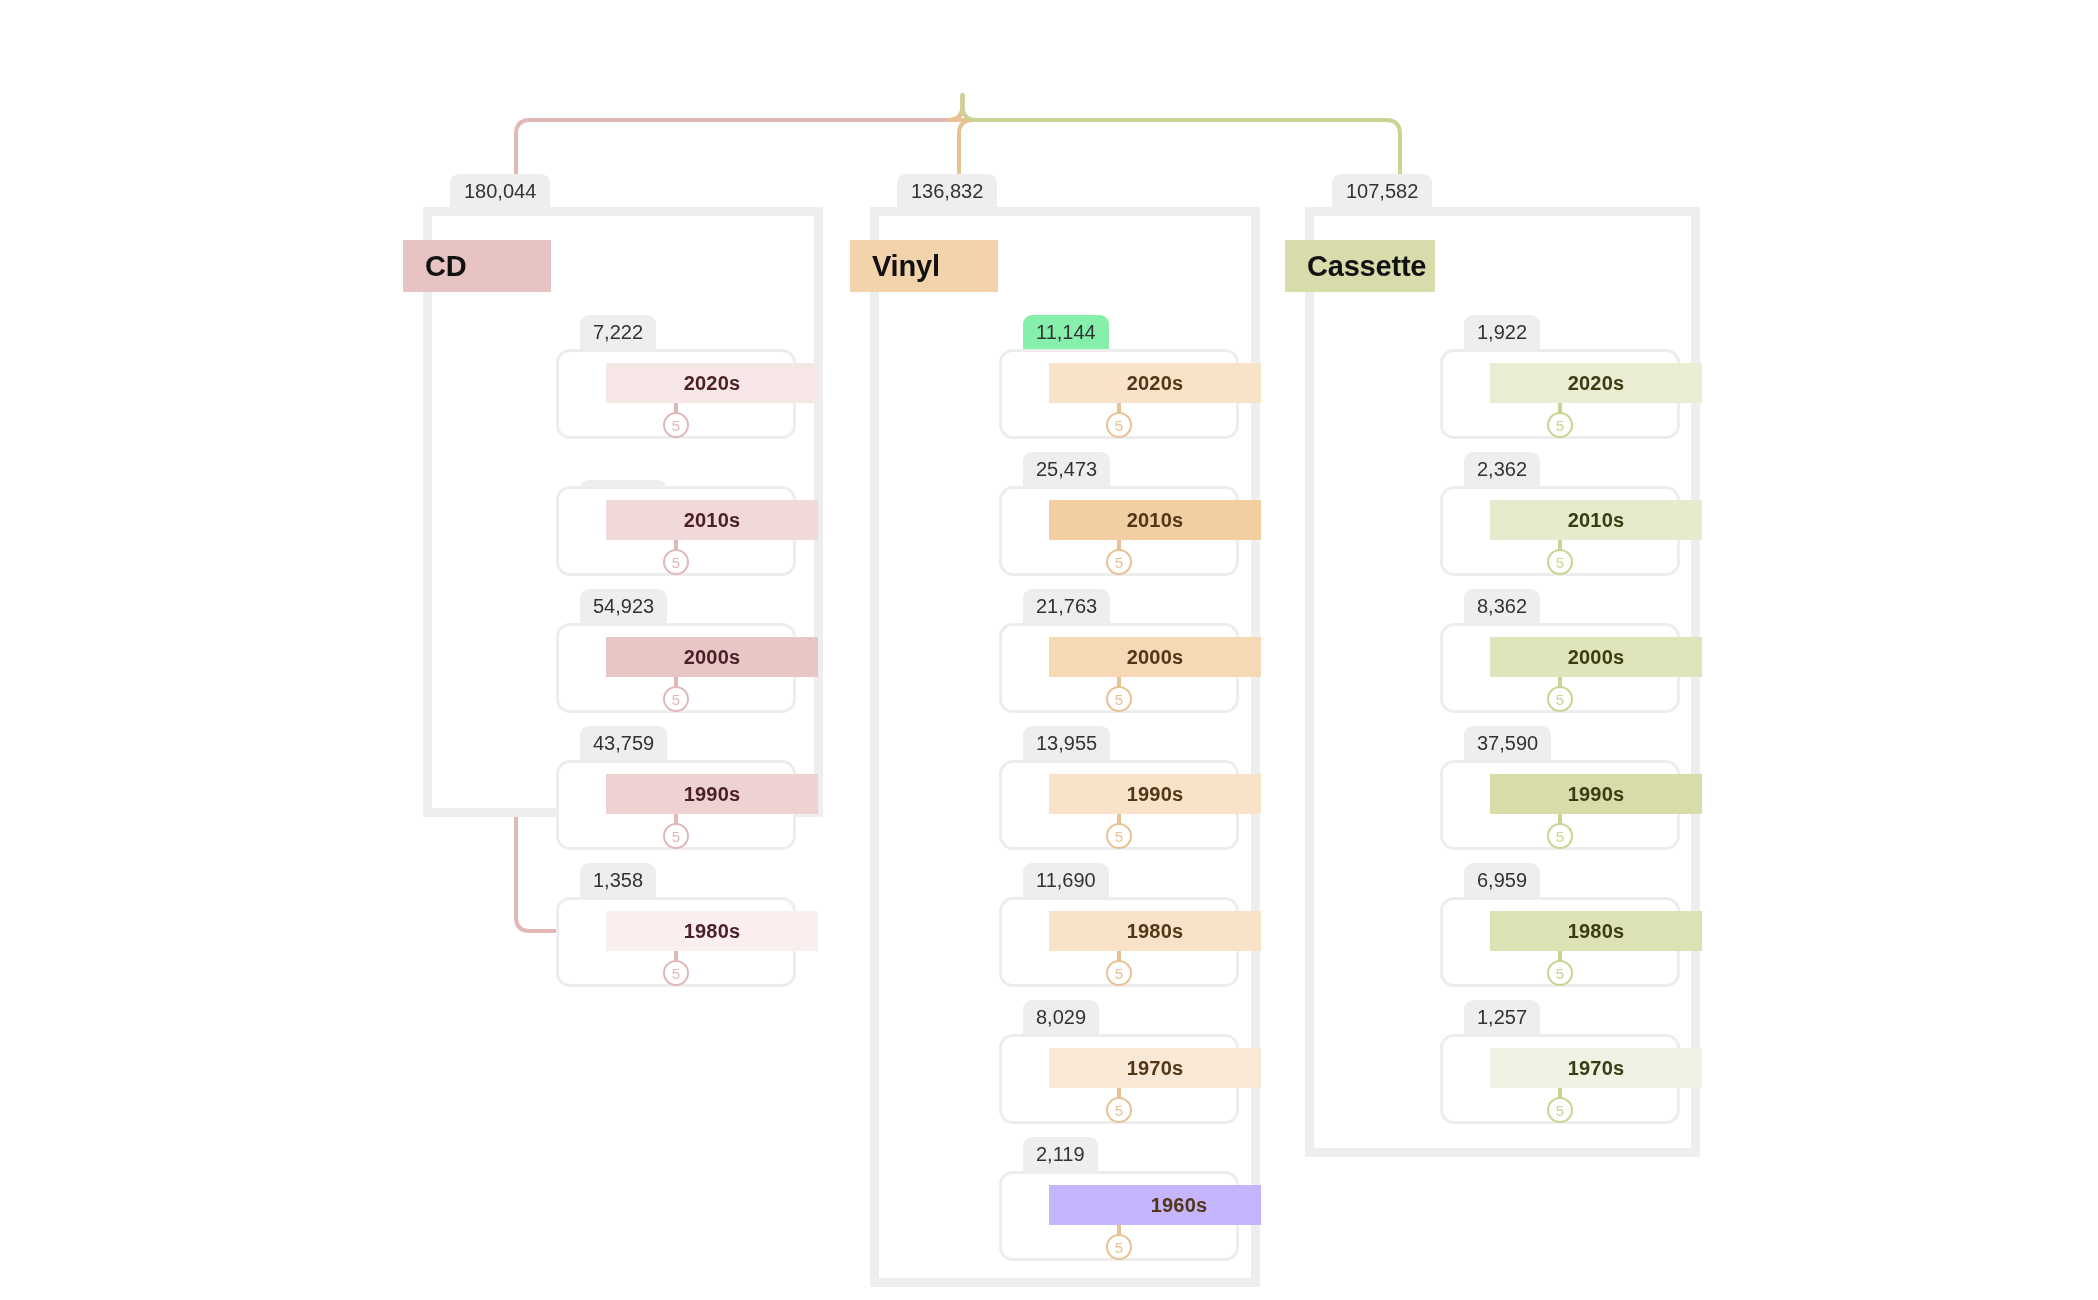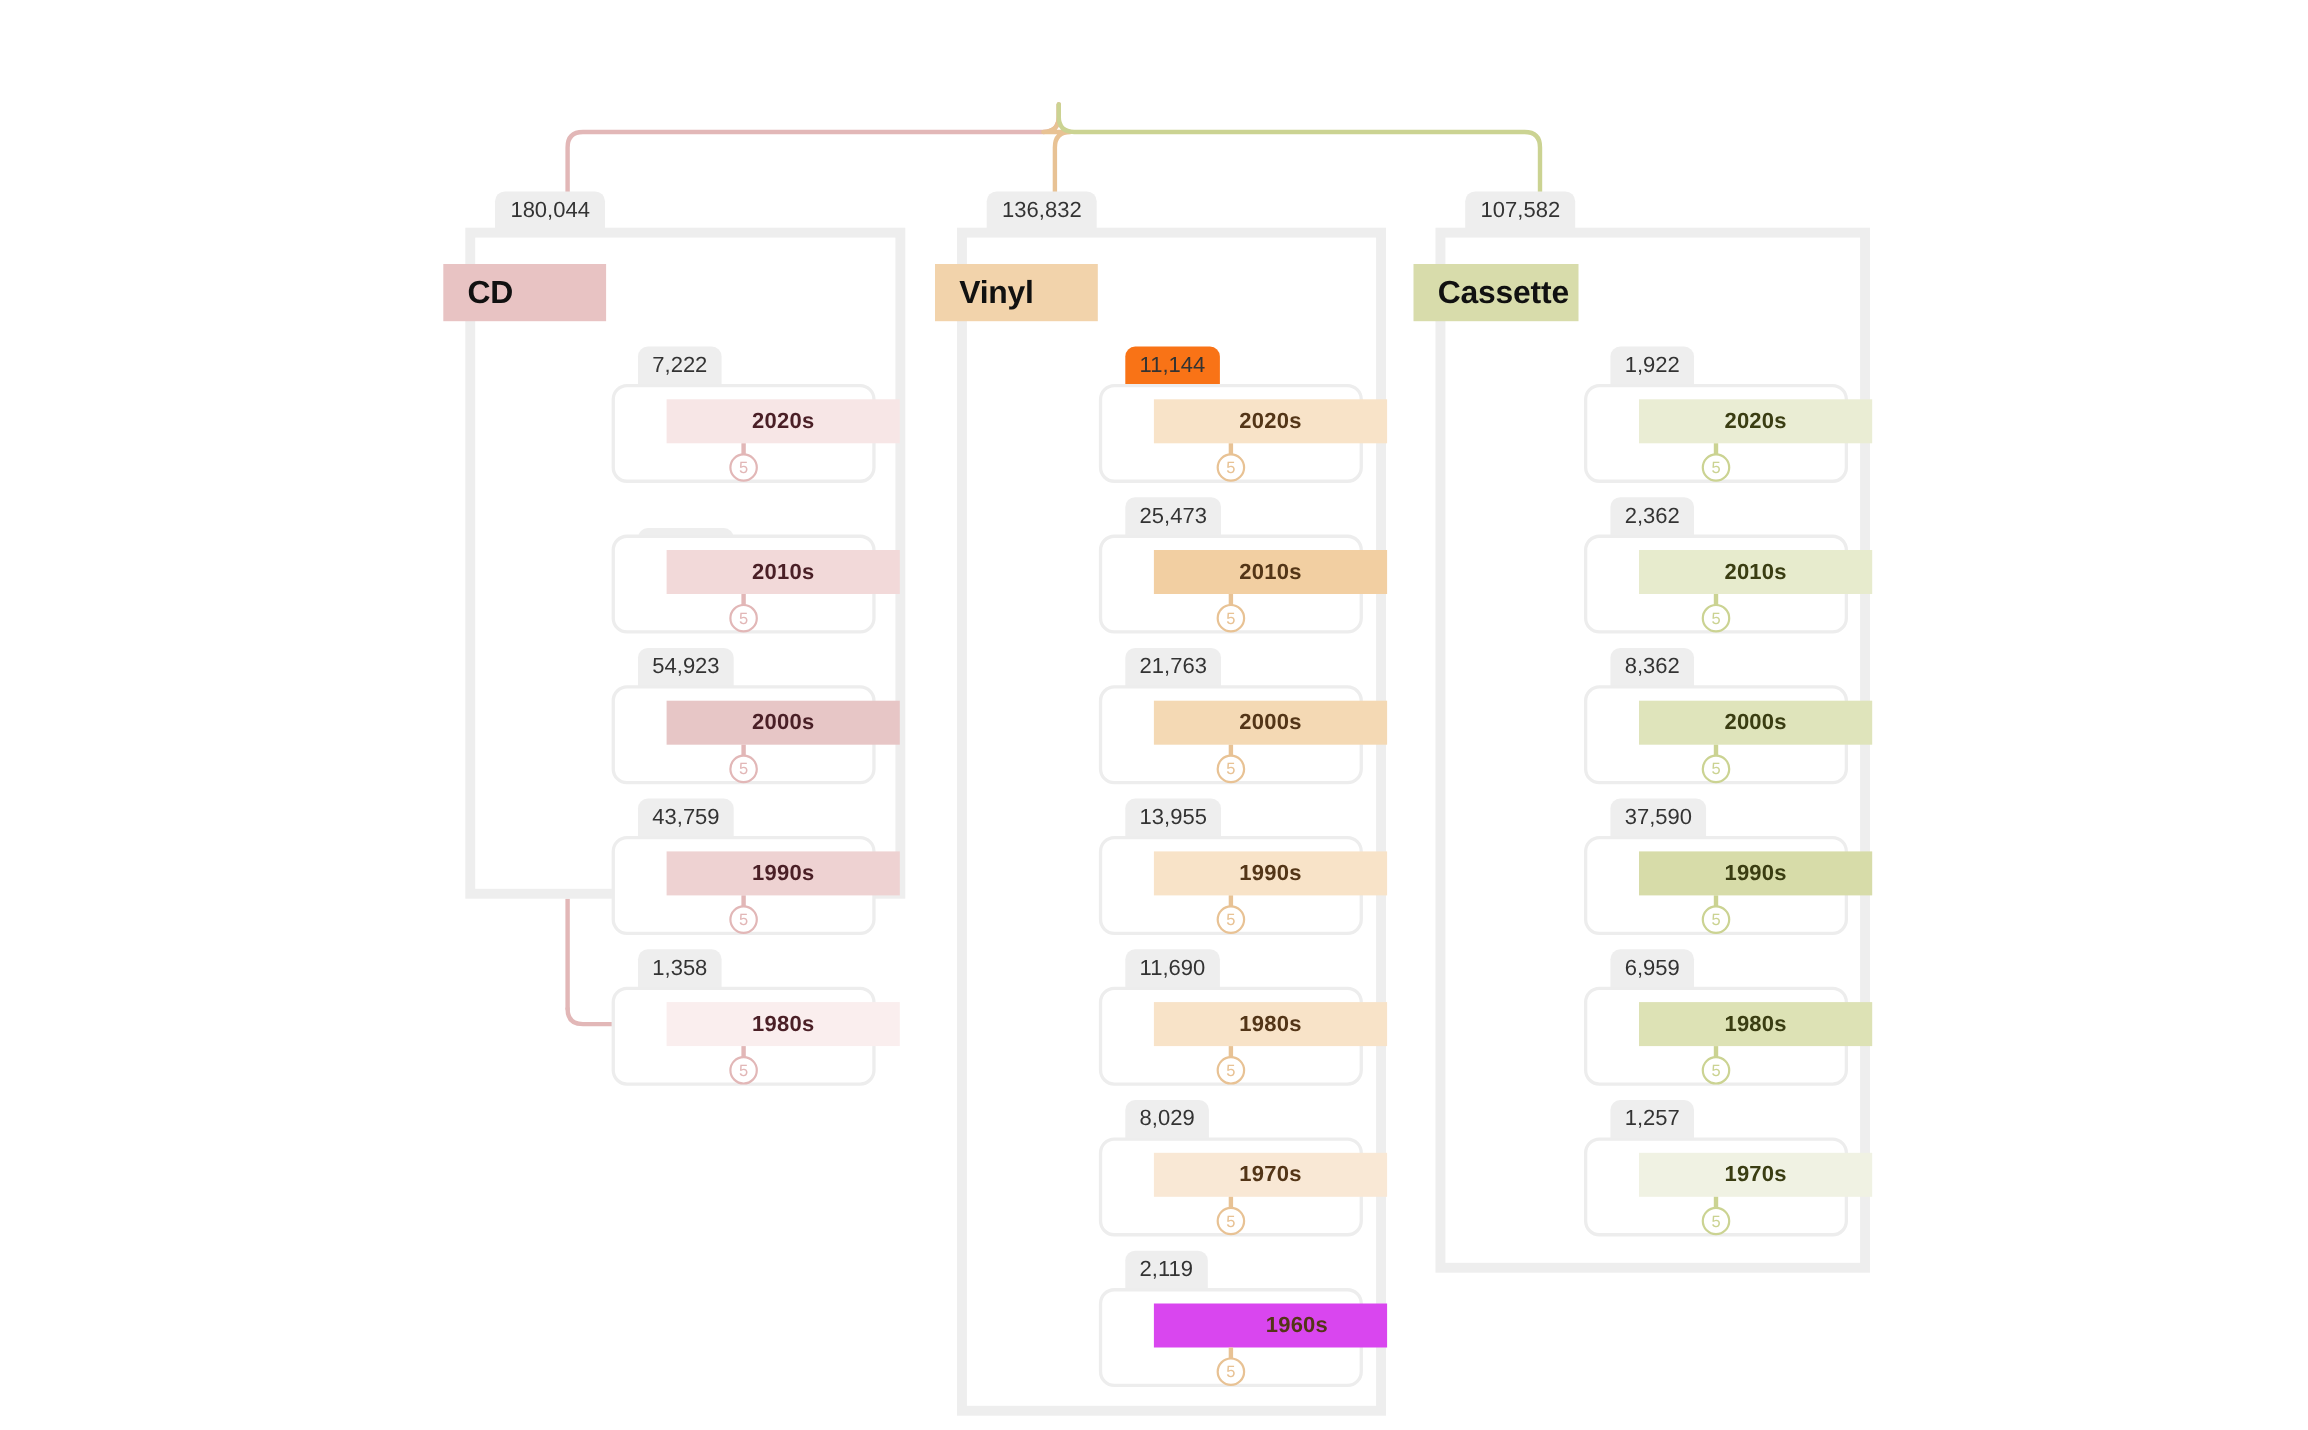--- a/index.html
+++ b/index.html
@@ -168,21 +168,21 @@
       <div class="card-bar" style="left: 570px; top: 911px; width: 212px; background: rgb(250, 238, 238); color: rgb(74, 31, 38); position: absolute;">
         <span>1980s</span>
       </div>
       <div class="leaf-stem" style="left: 674px; top: 951px; height: 10px; background: rgb(226, 183, 183);"></div>
       <div class="leaf-badge" style="left: 663px; top: 960px; border-color: rgb(226, 183, 183); color: rgb(226, 183, 183);">5</div>
       <div class="group" style="left: 870px; top: 207px; width: 390px; height: 1080px; border-color: rgb(238, 238, 238);"></div>
       <div class="total-badge" style="left: 897px; top: 174px; background: rgb(238, 238, 238); color: rgb(51, 51, 51);">136,832</div>
       <div class="cat-bar" style="left: 850px; top: 240px; width: 148px; height: 52px; background: rgb(242, 211, 171);">
         <span>Vinyl</span>
       </div>
-      <div class="decade-badge" style="left: 1023px; top: 315px; background: #f97316; color: rgb(51, 51, 51);">11,144</div>
+      <div class="decade-badge" style="left: 1023px; top: 315px; background: #86efac; color: rgb(51, 51, 51);">11,144</div>
       <div class="card" style="left: 999px; top: 349px; width: 240px; height: 90px; border-color: rgb(237, 237, 237);"></div>
       <div class="card-bar" style="left: 1013px; top: 363px; width: 212px; background: rgb(248, 227, 200); color: rgb(83, 53, 23); position: absolute;">
         <span>2020s</span>
       </div>
       <div class="leaf-stem" style="left: 1117px; top: 403px; height: 10px; background: rgb(232, 194, 148);"></div>
       <div class="leaf-badge" style="left: 1106px; top: 412px; border-color: rgb(232, 194, 148); color: rgb(232, 194, 148);">5</div>
       <div class="decade-badge" style="left: 1023px; top: 452px; background: rgb(238, 238, 238); color: rgb(51, 51, 51);">25,473</div>
       <div class="card" style="left: 999px; top: 486px; width: 240px; height: 90px; border-color: rgb(237, 237, 237);"></div>
       <div class="card-bar" style="left: 1013px; top: 500px; width: 212px; background: rgb(242, 207, 162); color: rgb(83, 53, 23); position: absolute;">
         <span>2010s</span>
@@ -212,21 +212,21 @@
       <div class="leaf-badge" style="left: 1106px; top: 960px; border-color: rgb(232, 194, 148); color: rgb(232, 194, 148);">5</div>
       <div class="decade-badge" style="left: 1023px; top: 1000px; background: rgb(238, 238, 238); color: rgb(51, 51, 51);">8,029</div>
       <div class="card" style="left: 999px; top: 1034px; width: 240px; height: 90px; border-color: rgb(237, 237, 237);"></div>
       <div class="card-bar" style="left: 1013px; top: 1048px; width: 212px; background: rgb(249, 232, 213); color: rgb(83, 53, 23); position: absolute;">
         <span>1970s</span>
       </div>
       <div class="leaf-stem" style="left: 1117px; top: 1088px; height: 10px; background: rgb(232, 194, 148);"></div>
       <div class="leaf-badge" style="left: 1106px; top: 1097px; border-color: rgb(232, 194, 148); color: rgb(232, 194, 148);">5</div>
       <div class="decade-badge" style="left: 1023px; top: 1137px; background: rgb(238, 238, 238); color: rgb(51, 51, 51);">2,119</div>
       <div class="card" style="left: 999px; top: 1171px; width: 240px; height: 90px; border-color: rgb(237, 237, 237);"></div>
-      <div class="card-bar" style="left: 1013px; top: 1185px; width: 212px; background: #d946ef; color: rgb(83, 53, 23); position: absolute; padding-left: 48px;">
+      <div class="card-bar" style="left: 1013px; top: 1185px; width: 212px; background: #c4b5fd; color: rgb(83, 53, 23); position: absolute; padding-left: 48px;">
         <span>1960s</span>
       </div>
       <div class="leaf-stem" style="left: 1117px; top: 1225px; height: 10px; background: rgb(232, 194, 148);"></div>
       <div class="leaf-badge" style="left: 1106px; top: 1234px; border-color: rgb(232, 194, 148); color: rgb(232, 194, 148);">5</div>
       <div class="group" style="left: 1305px; top: 207px; width: 395px; height: 950px; border-color: rgb(238, 238, 238);"></div>
       <div class="total-badge" style="left: 1332px; top: 174px; background: rgb(238, 238, 238); color: rgb(51, 51, 51);">107,582</div>
       <div class="cat-bar" style="left: 1285px; top: 240px; width: 150px; height: 52px; background: rgb(216, 220, 171);">
         <span>Cassette</span>
       </div>
       <div class="decade-badge" style="left: 1464px; top: 315px; background: rgb(238, 238, 238); color: rgb(51, 51, 51);">1,922</div>

